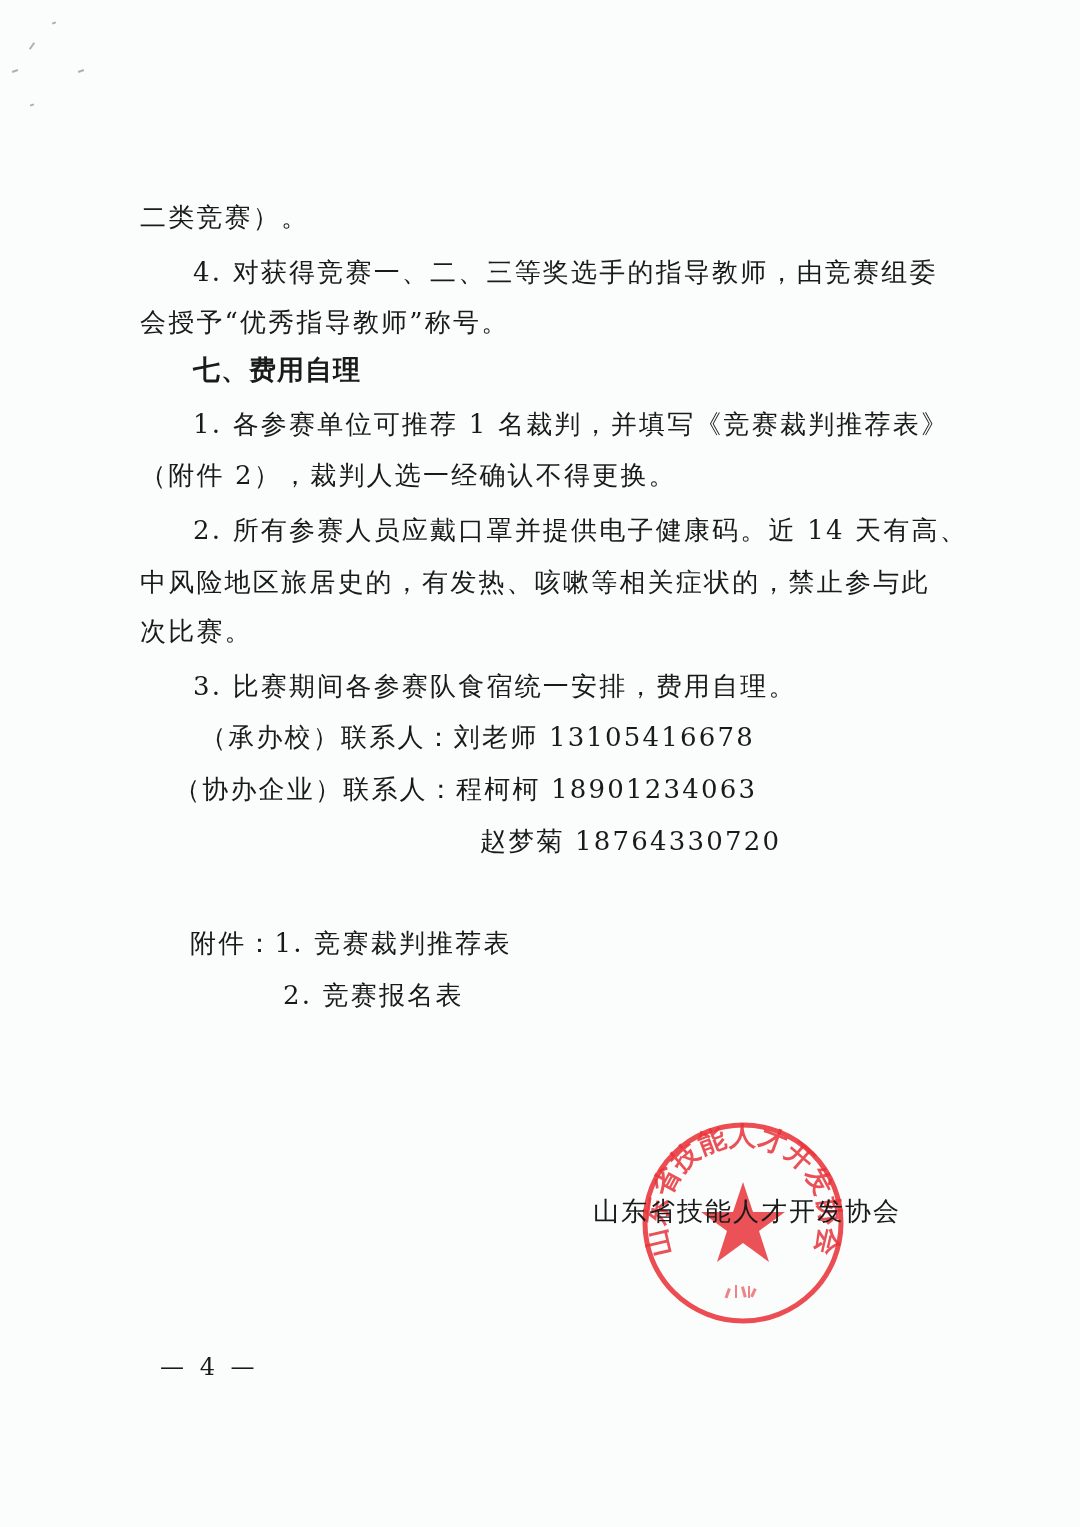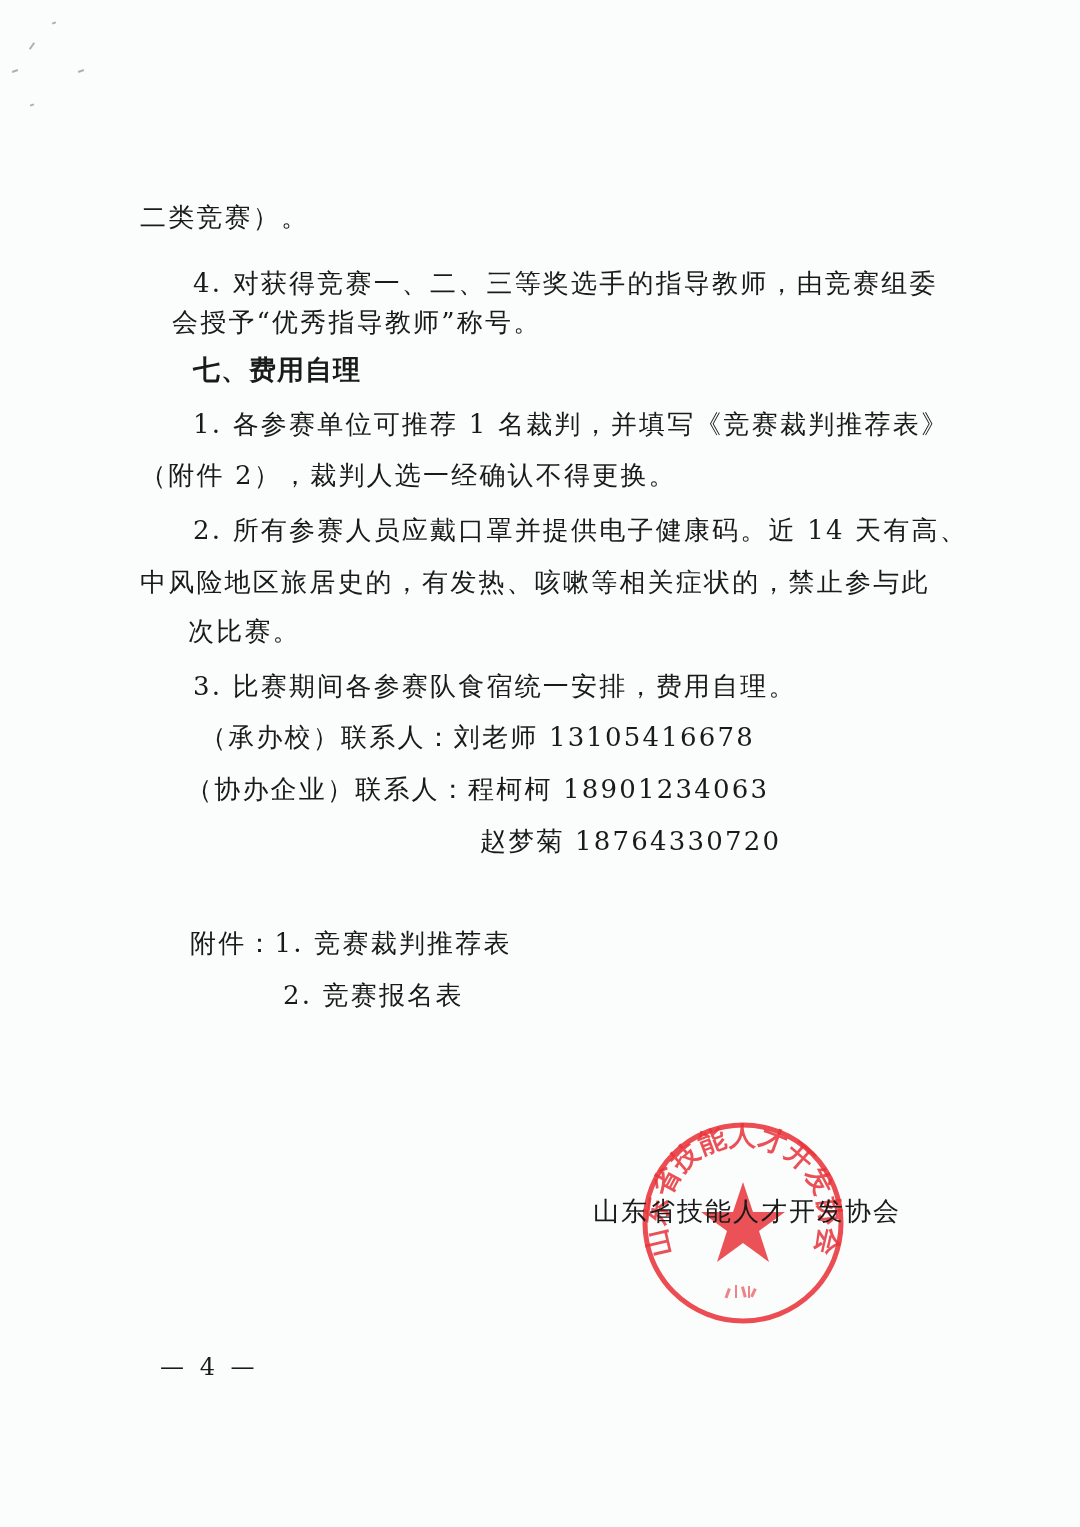--- a/index.html
+++ b/index.html
@@ -71,39 +71,39 @@
 <div class="page">
 
   <div class="speck" style="left:52px;top:22px;width:4px;"></div>
   <div class="speck" style="left:28px;top:45px;width:8px;transform:rotate(-55deg);"></div>
   <div class="speck" style="left:12px;top:70px;"></div>
   <div class="speck" style="left:78px;top:70px;"></div>
   <div class="speck" style="left:30px;top:104px;width:4px;"></div>
 
   <div class="line" style="left:140px;top:200px;">二类竞赛）。</div>
 
-  <div class="line" style="left:193px;top:266px;text-align:center;">4. 对获得竞赛一、二、三等奖选手的指导教师，由竞赛组委</div>
-  <div class="line" style="left:140px;top:305px;margin-left:32px;">会授予“优秀指导教师”称号。</div>
+  <div class="line" style="left:193px;top:255px;text-align:center;">4. 对获得竞赛一、二、三等奖选手的指导教师，由竞赛组委</div>
+  <div class="line" style="left:140px;top:305px;">会授予“优秀指导教师”称号。</div>
 
   <div class="line heading" style="left:193px;top:353px;">七、费用自理</div>
 
   <div class="line" style="left:193px;top:407px;">1. 各参赛单位可推荐 1 名裁判，并填写《竞赛裁判推荐表》</div>
   <div class="line" style="left:140px;top:458px;">（附件 2），裁判人选一经确认不得更换。</div>
 
   <div class="line" style="left:193px;top:513px;">2. 所有参赛人员应戴口罩并提供电子健康码。近 14 天有高、</div>
   <div class="line" style="left:140px;top:565px;">中风险地区旅居史的，有发热、咳嗽等相关症状的，禁止参与此</div>
-  <div class="line" style="left:140px;top:614px;margin-left:48px;">次比赛。</div>
+  <div class="line" style="left:140px;top:614px;">次比赛。</div>
 
   <div class="line" style="left:193px;top:669px;">3. 比赛期间各参赛队食宿统一安排，费用自理。</div>
 
   <div class="line" style="left:200px;top:720px;">
     <span>（承办校）联系人：</span><span>刘老师</span>
     <span>13105416678</span>
   </div>
-  <div class="line" style="left:186px;top:772px;">
+  <div class="line" style="left:174px;top:772px;">
     <span>（协办企业）联系人：</span><span>程柯柯</span>
     <span>18901234063</span>
   </div>
   <div class="line" style="left:480px;top:824px;">
     <span>赵梦菊</span>
     <span>18764330720</span>
   </div>
 
   <div class="line" style="left:190px;top:926px;">
     <span>附件：</span><span>1. 竞赛裁判推荐表</span>

